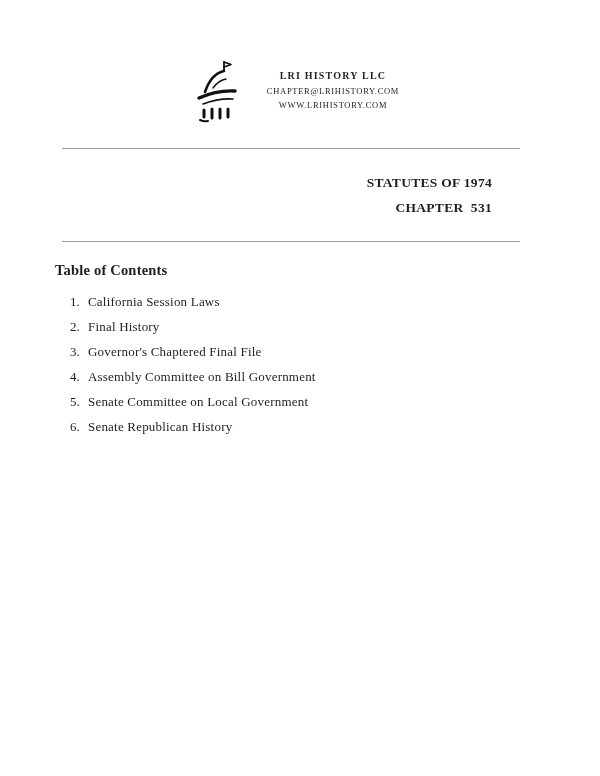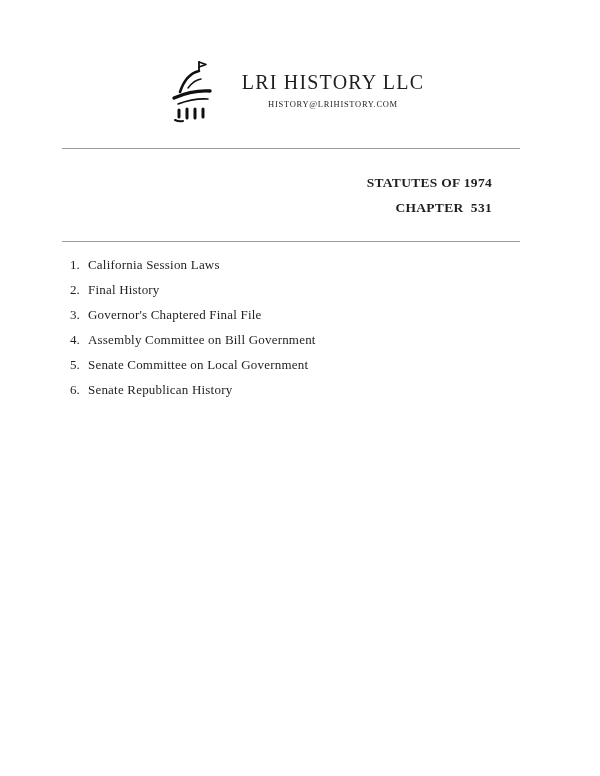--- a/index.html
+++ b/index.html
@@ -31,23 +31,24 @@
   }
   .logo {
     width: 56px;
     height: 66px;
     flex: 0 0 auto;
   }
   .header-text {
     text-align: center;
   }
   .company-name {
-    font-size: 20px;
+    font-size: 10px;
     letter-spacing: 1.2px;
     margin-bottom: 4px;
+    font-weight: bold;
   }
   .contact-line {
     font-size: 8.5px;
     letter-spacing: 0.7px;
     line-height: 1.55;
   }
 
   
   .rule {
     border: none;
@@ -121,33 +122,35 @@
           <path d="M21 51 v9" stroke-width="3"></path>
           <path d="M29 51 v9" stroke-width="3"></path>
           <path d="M37 51 v8" stroke-width="3"></path>
 
           <path d="M9 62 q4 2 8 1" stroke-width="2"></path>
         </g>
       </svg>
     </span>
     <div class="header-text">
       <div class="company-name">LRI HISTORY LLC</div>
-      <div class="contact-line">HISTORY@LRIHISTORY.COM</div>
+      <div class="contact-line">CHAPTER@LRIHISTORY.COM</div>
+      <div class="contact-line">WWW.LRIHISTORY.COM</div>
     </div>
   </div>
 
   <hr class="rule rule-top">
 
   <div class="citation">
     <div>STATUTES OF 1974</div>
     <div>CHAPTER  531</div>
   </div>
 
   <hr class="rule rule-mid">
 
+  <div class="toc-heading">Table of Contents</div>
 
   <div class="toc-list">
     <div class="toc-item">
       <span class="toc-item-number">1.</span>
       <span class="toc-item-label">California Session Laws</span>
     </div>
     <div class="toc-item">
       <span class="toc-item-number">2.</span>
       <span class="toc-item-label">Final History</span>
     </div>

